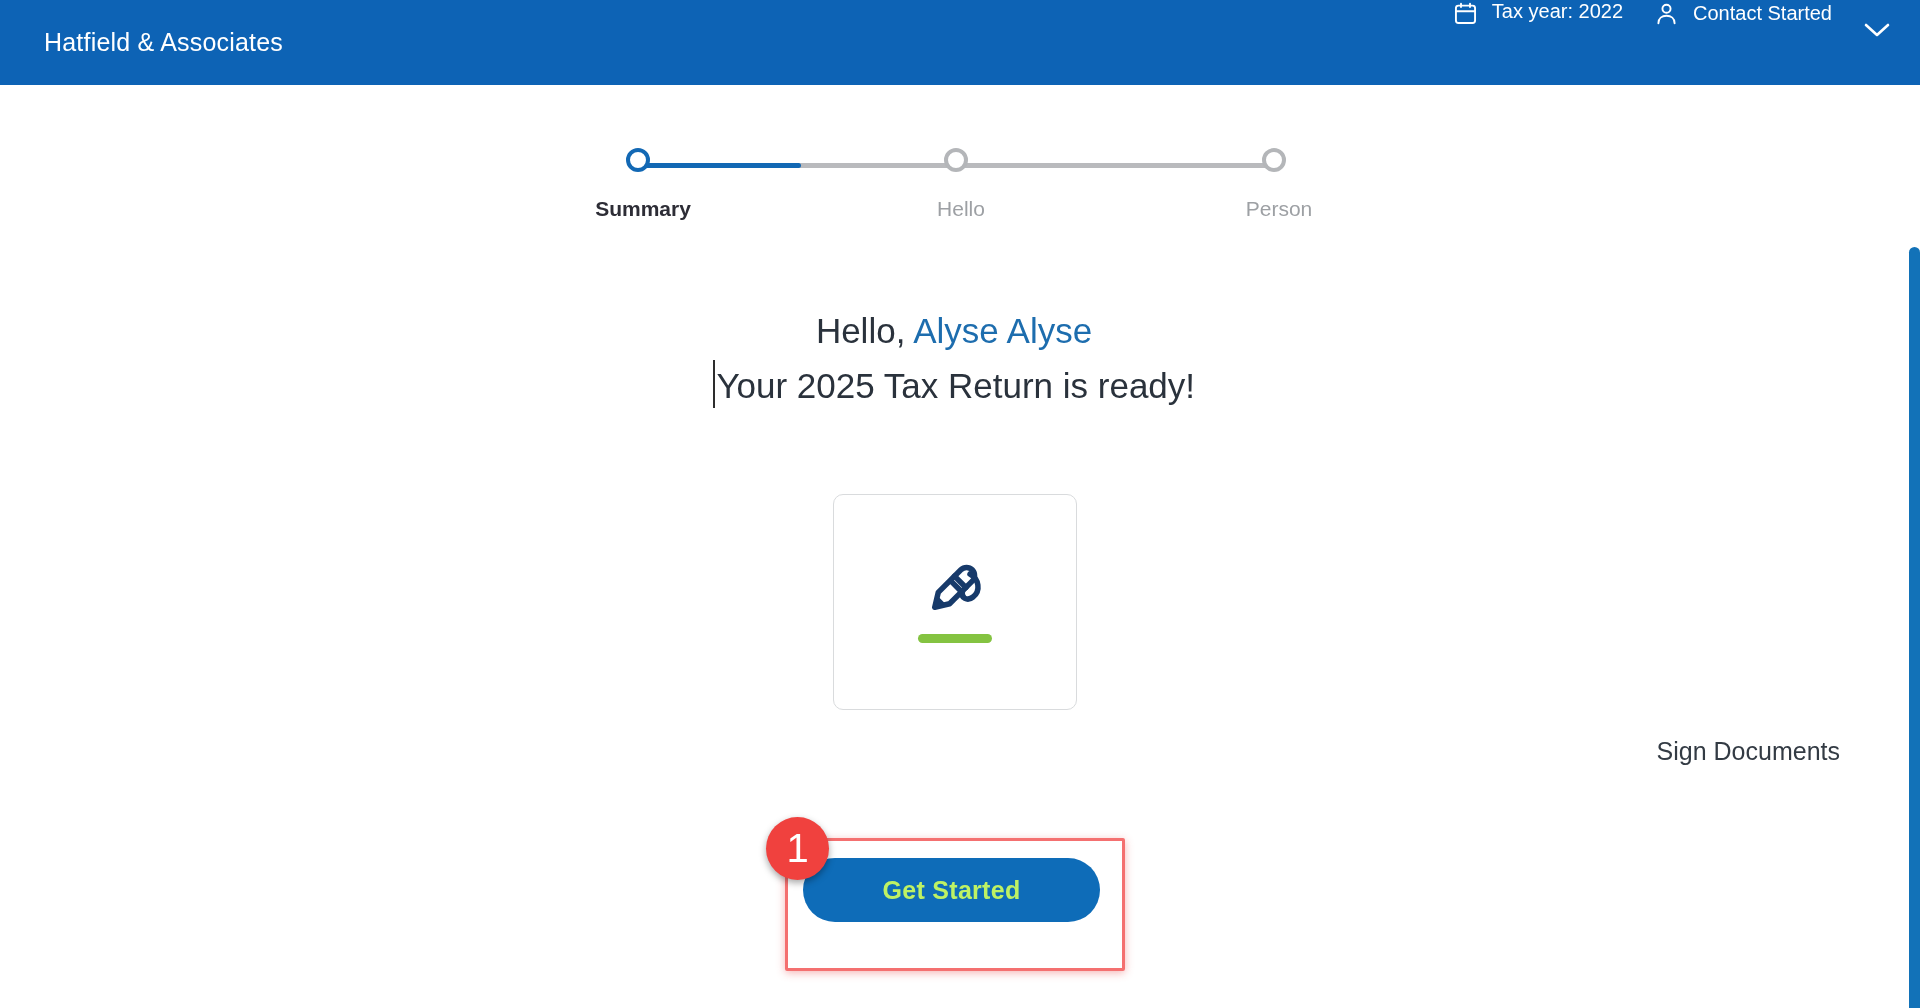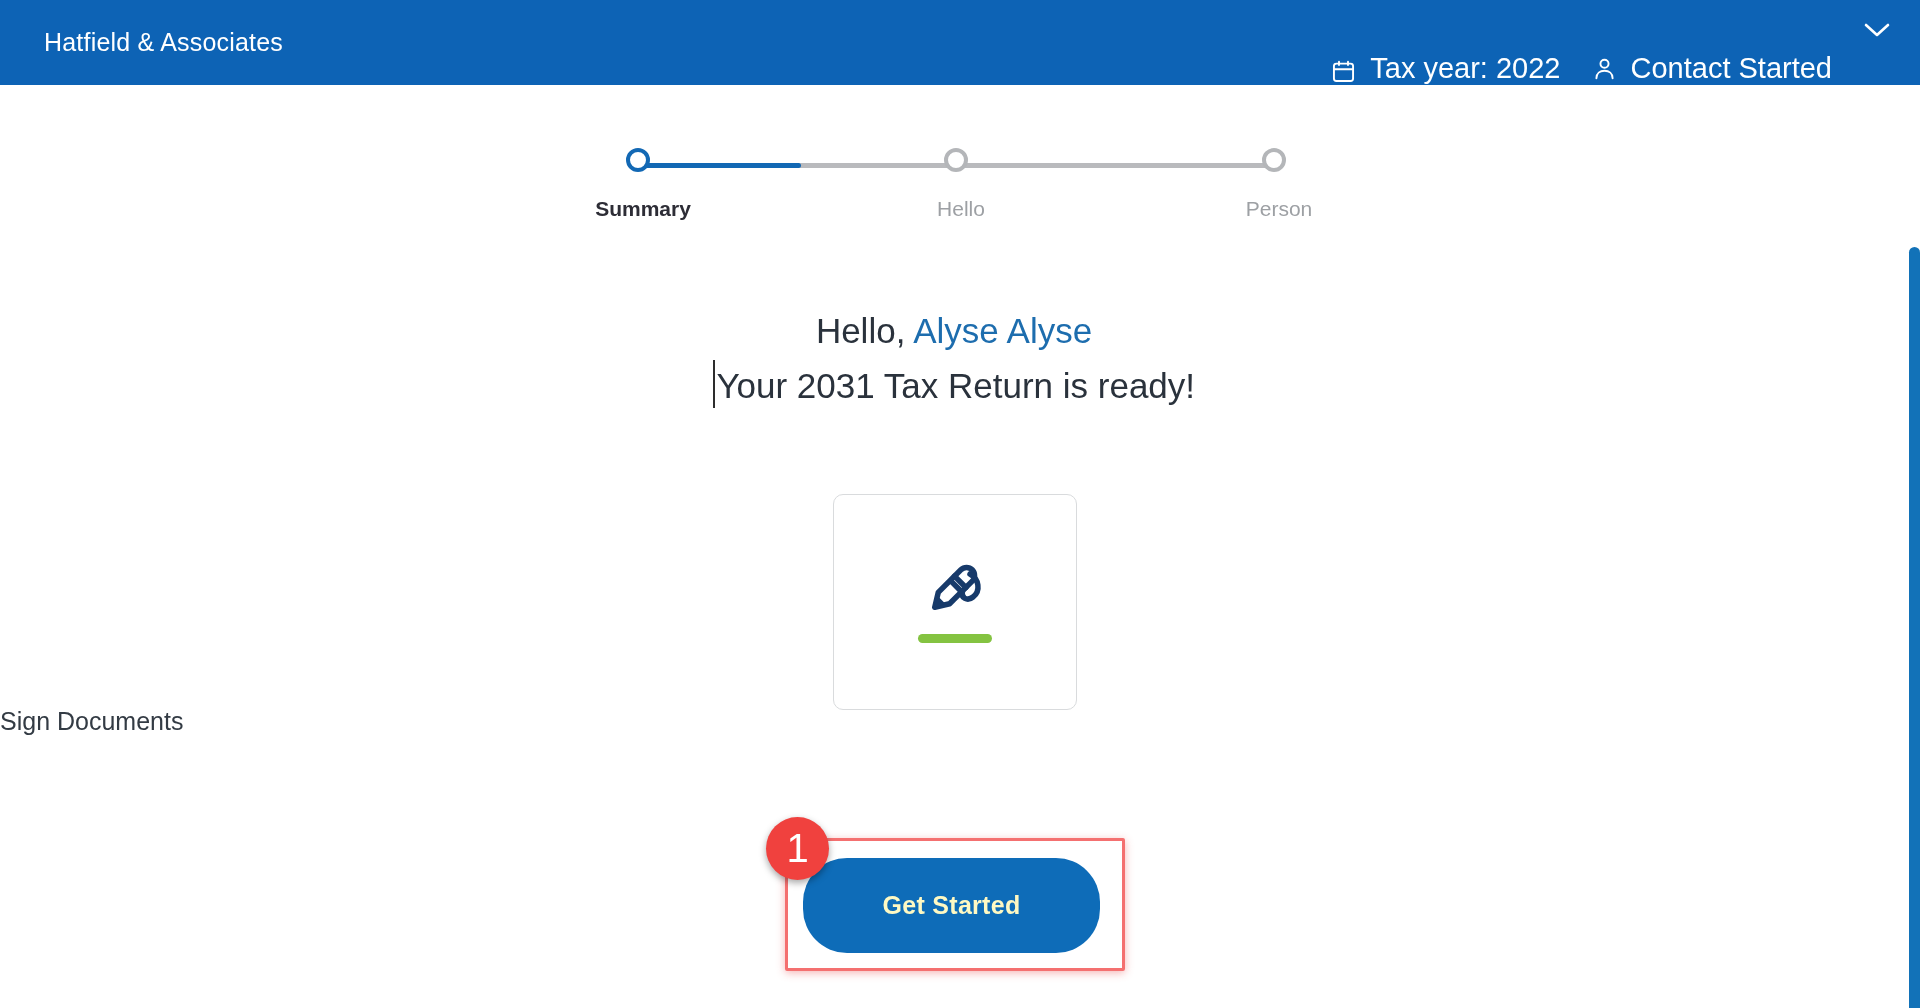--- a/index.html
+++ b/index.html
@@ -15,21 +15,21 @@
   .app-header {
     position:absolute; left:0; top:0; width:1920px; height:85px;
     background:#0d63b5; color:#fff;
   }
   .brand {
     position:absolute; left:32px; top:0; height:85px; line-height:85px;
     font-size:25px; font-weight:400; letter-spacing:0.2px;margin-left:12px;
   }
   .header-right {
     position:absolute; right:88px; top:0; height:85px;
-    display:flex; align-items:flex-end; font-size:29px;
+    display:flex; align-items:flex-start; font-size:20px;
   }
   .header-right .hdr-icon { display:flex; align-items:center; }
   .hdr-label { margin-left:13px; }
   .contact-group { margin-left:30px; display:flex; align-items:center; cursor:pointer; }
   .chevron-btn {
     position:absolute; right:26px; top:18px; width:34px; height:24px;
     display:flex; align-items:center; justify-content:center; cursor:pointer;
   }
 
   
@@ -76,33 +76,33 @@
     cursor:pointer;
   }
   .pen-icon-wrap {
     position:absolute; left:50%; top:56px; transform:translateX(-50%);
   }
   .signature-line {
     position:absolute; left:50%; top:139px; transform:translateX(-50%);
     width:74px; height:9px; border-radius:5px; background:#84c341;
   }
   .doc-card-label {
-    position:absolute; left:0; top:707px; width:1840px; text-align:left;
+    position:absolute; left:0; top:737px; width:1840px; text-align:right;
     font-size:25px; color:#333b44;
   }
 
   
   .annotation-rect {
     position:absolute; left:785px; top:838px; width:340px; height:133px;
     border:3px solid #f47070; border-radius:2px;
     box-shadow:0 2px 9px rgba(235,90,90,0.45);
   }
   .get-started-btn {
-    position:absolute; left:803px; top:858px; width:297px; height:95px;
-    border:none; border-radius:44px; background:#0e6cb8; color:#fef9c3;
+    position:absolute; left:803px; top:858px; width:297px; height:64px;
+    border:none; border-radius:44px; background:#0e6cb8; color:#bef264;
     font-family:"Liberation Sans", sans-serif;
     font-size:25px; font-weight:700; letter-spacing:0.3px;
     display:flex; align-items:center; justify-content:center; cursor:pointer;
   }
   .annotation-badge {
     position:absolute; left:766px; top:817px; width:63px; height:63px;
     border-radius:50%; background:#f0413e; color:#fff;
     font-size:40px; font-weight:400;
     display:flex; align-items:center; justify-content:center;
     box-shadow:0 3px 7px rgba(0,0,0,0.35);
@@ -155,21 +155,21 @@
 <div class="step-circle active sc-1"></div>
 <div class="step-circle sc-2"></div>
 <div class="step-circle sc-3"></div>
 
 <div class="step-label active sl-1">Summary</div>
 <div class="step-label sl-2">Hello</div>
 <div class="step-label sl-3">Person</div>
 
 <div class="hero-line1"><span>Hello, </span><span class="recipient">Alyse Alyse</span></div>
 
-<div class="hero-line2"><span class="text-caret"></span><span>Your 2031 Tax Return is ready!</span></div>
+<div class="hero-line2"><span class="text-caret"></span><span>Your 2025 Tax Return is ready!</span></div>
 
 <div class="doc-card">
   <span class="pen-icon-wrap">
     <svg width="64" height="76" viewBox="0 0 64 76" fill="none">
       <g transform="rotate(45 28 40)" stroke="#173a6a" stroke-width="5.5" stroke-linecap="round" stroke-linejoin="round">
         <path d="M20 18 a8 8 0 0 1 16 0 L36 50 L28 63 L20 50 Z"></path>
         <line x1="20" y1="27" x2="36" y2="27"></line>
         <line x1="21" y1="33" x2="35" y2="33"></line>
         <path d="M25 54 L28 63 L31 54 Z" fill="#173a6a" stroke-width="2"></path>
       </g>

